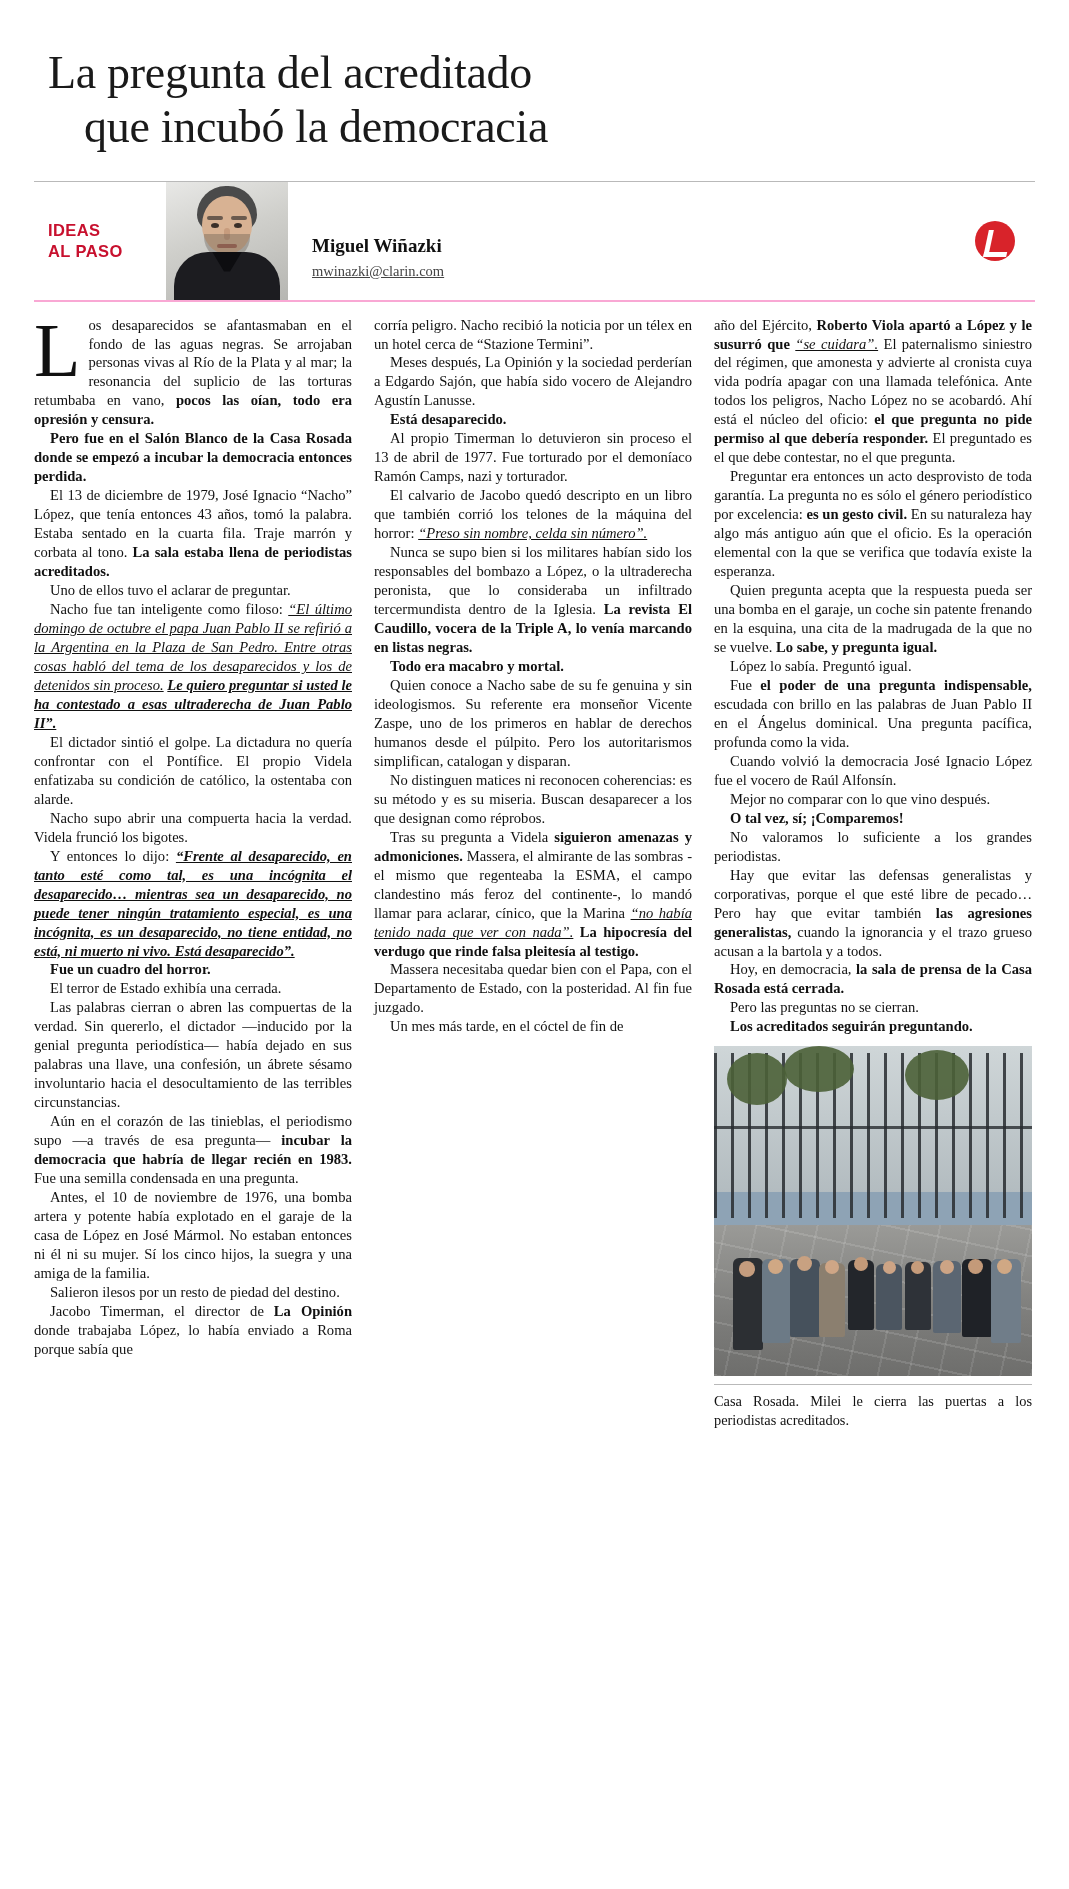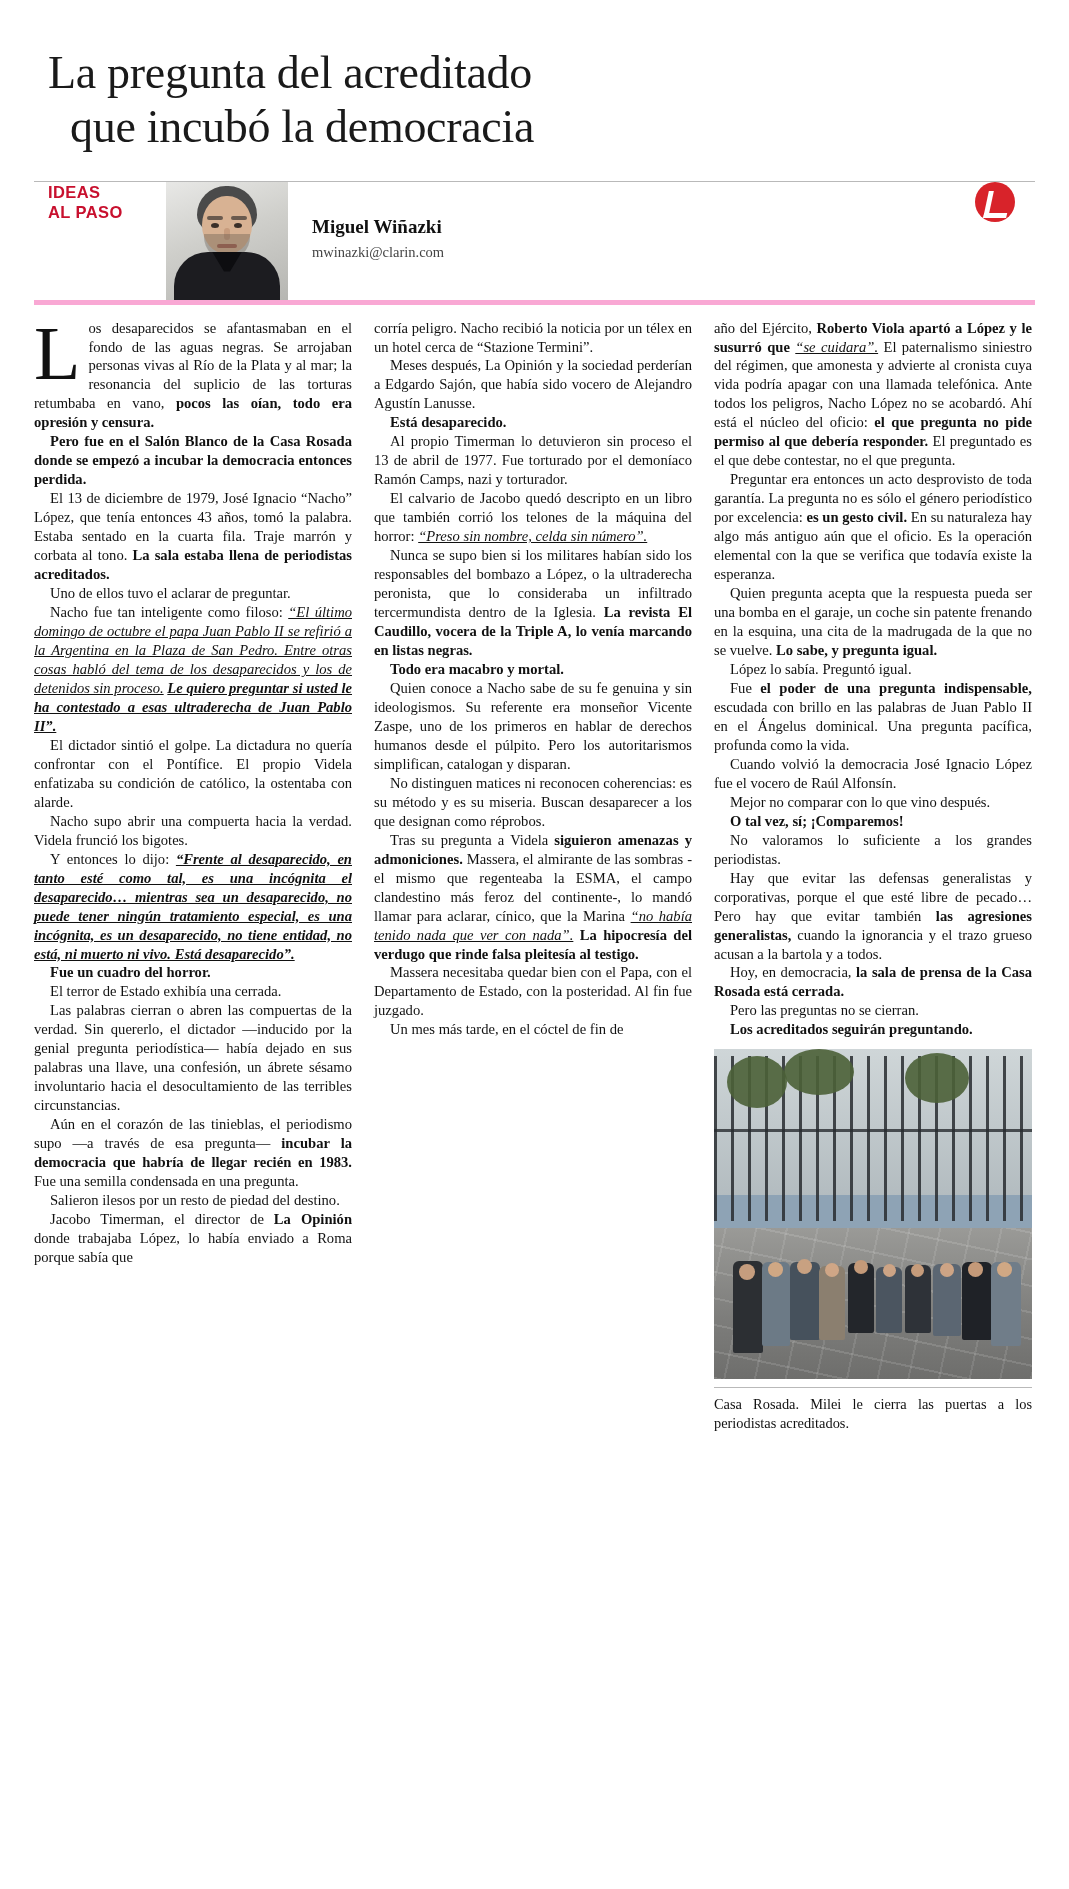--- a/index.html
+++ b/index.html
@@ -9,30 +9,30 @@
   
   .headline{
     font-family:"Liberation Serif",serif;
     font-size:46px;
     line-height:1.18;
     font-weight:400;
     color:#1a1a1a;
     letter-spacing:-0.3px;
     margin:18px 0 0 14px;
   }
-  .headline .l2{display:block;margin-left:22px;}
+  .headline .l2{display:block;margin-left:36px;}
 
   .rule{border-top:1px solid #b9b9b9;margin-top:26px;}
 
   
   .bylinebar{
     display:flex;
-    align-items:flex-start;
+    align-items:center;
     height:118px;
-    border-bottom:5px solid #f9a8d4;
+    border-bottom:2px solid #f9a8d4;
   }
   .ideas{
     width:132px;
     display:flex;
     flex-direction:column;
     justify-content:center;
     padding-left:14px;
     box-sizing:border-box;
   }
   .ideas span{
@@ -75,20 +75,21 @@
     font-family:"Liberation Serif",serif;
     font-weight:bold;
     font-size:19px;
     color:#111;
     margin-bottom:6px;
   }
   .email{
     font-family:"Liberation Serif",serif;
     font-size:14.5px;
     color:#444;
+    text-decoration:underline;
   }
   .logo{
     width:80px;
     display:flex;
     align-items:center;
     justify-content:center;
   }
   .logo .circle{
     width:40px;height:40px;border-radius:50%;
     background:#d8232a;position:relative;
@@ -209,20 +210,21 @@
       <p>El 13 de diciembre de 1979, José Ignacio “Nacho” López, que tenía entonces 43 años, tomó la palabra. Estaba sentado en la cuarta fila. Traje marrón y corbata al tono. <b>La sala estaba llena de periodistas acreditados.</b></p>
       <p>Uno de ellos tuvo el aclarar de preguntar.</p>
       <p>Nacho fue tan inteligente como filoso: <i>“El último domingo de octubre el papa Juan Pablo II se refirió a la Argentina en la Plaza de San Pedro. Entre otras cosas habló del tema de los desaparecidos y los de detenidos sin proceso.</i> <b><i>Le quiero preguntar si usted le ha contestado a esas ultraderecha de Juan Pablo II”.</i></b></p>
       <p>El dictador sintió el golpe. La dictadura no quería confrontar con el Pontífice. El propio Videla enfatizaba su condición de católico, la ostentaba con alarde.</p>
       <p>Nacho supo abrir una compuerta hacia la verdad. Videla frunció los bigotes.</p>
       <p>Y entonces lo dijo: <b><i>“Frente al desaparecido, en tanto esté como tal, es una incógnita el desaparecido… mientras sea un desaparecido, no puede tener ningún tratamiento especial, es una incógnita, es un desaparecido, no tiene entidad, no está, ni muerto ni vivo. Está desaparecido”.</i></b></p>
       <p><b>Fue un cuadro del horror.</b></p>
       <p>El terror de Estado exhibía una cerrada.</p>
       <p>Las palabras cierran o abren las compuertas de la verdad. Sin quererlo, el dictador —inducido por la genial pregunta periodística— había dejado en sus palabras una llave, una confesión, un ábrete sésamo involuntario hacia el desocultamiento de las terribles circunstancias.</p>
       <p>Aún en el corazón de las tinieblas, el periodismo supo —a través de esa pregunta— <b>incubar la democracia que habría de llegar recién en 1983.</b> Fue una semilla condensada en una pregunta.</p>
+      <p>Antes, el 10 de noviembre de 1976, una bomba artera y potente había explotado en el garaje de la casa de López en José Mármol. No estaban entonces ni él ni su mujer. Sí los cinco hijos, la suegra y una amiga de la familia.</p>
       <p>Salieron ilesos por un resto de piedad del destino.</p>
       <p>Jacobo Timerman, el director de <b>La Opinión</b> donde trabajaba López, lo había enviado a Roma porque sabía que</p>
     </div>
 
     <div class="col">
       <p class="first">corría peligro. Nacho recibió la noticia por un télex en un hotel cerca de “Stazione Termini”.</p>
       <p>Meses después, La Opinión y la sociedad perderían a Edgardo Sajón, que había sido vocero de Alejandro Agustín Lanusse.</p>
       <p><b>Está desaparecido.</b></p>
       <p>Al propio Timerman lo detuvieron sin proceso el 13 de abril de 1977. Fue torturado por el demoníaco Ramón Camps, nazi y torturador.</p>
       <p>El calvario de Jacobo quedó descripto en un libro que también corrió los telones de la máquina del horror: <i>“Preso sin nombre, celda sin número”.</i></p>

